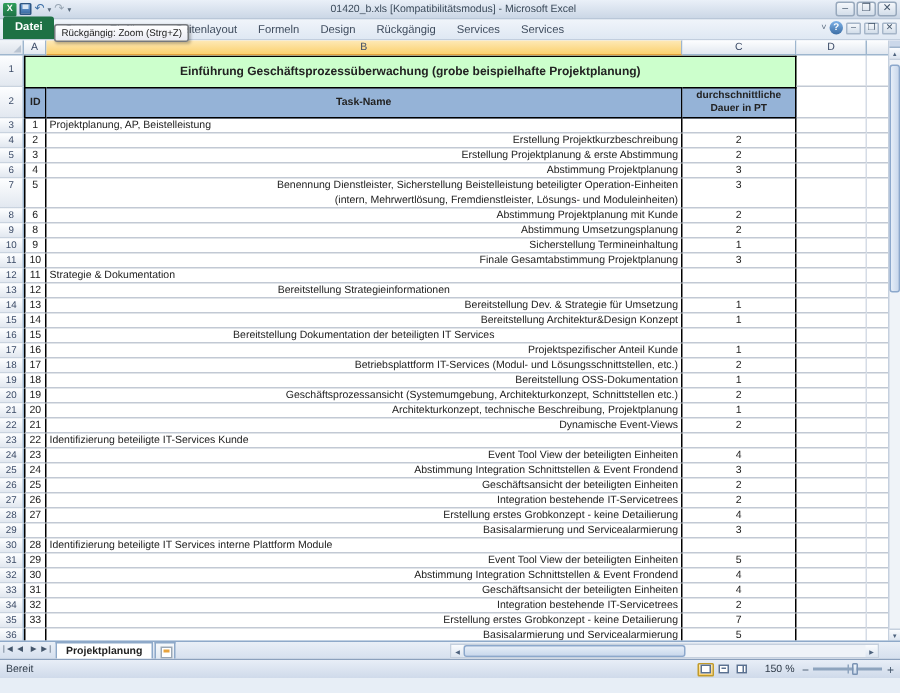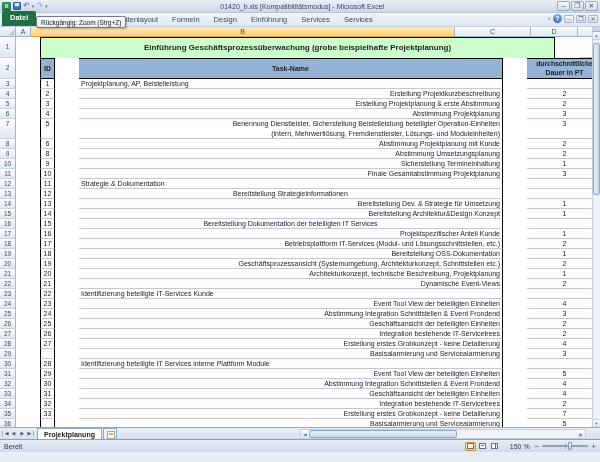--- a/index.html
+++ b/index.html
@@ -40,21 +40,21 @@
 
   
   .sheetarea { position:relative; height:400px; background:#fff; }
   .hdr { display:flex; height:10px; }
   .hcell { background:linear-gradient(#FDFEFF,#E2E8F0); border-right:1px solid #9EB6CE; border-bottom:1px solid #9EB6CE; color:#3A4A66; font-size:7px; line-height:9px; text-align:center; }
   .hcell.sel { background:linear-gradient(#FEE9B6,#FBD16F); border-bottom:1px solid #E3A23C; }
   .corner { width:16px; background:linear-gradient(#F2F5F9,#DDE3EB); border-right:1px solid #9EB6CE; border-bottom:1px solid #9EB6CE; position:relative; }
   .corner:after { content:""; position:absolute; right:1px; bottom:1px; border-left:5px solid transparent; border-bottom:5px solid #B9C4D1; } .w-a{width:15px;} .w-b{width:424px;} .w-c{width:76px;} .w-d{width:47px;} .w-e{width:14px; border-right:none;}
 
   .gridclip { height:390px; overflow:hidden; }
-  .grow { display:flex; height:10px;gap:24px; }
+  .grow { display:flex; height:10px; }
   .grow.tall { height:20px; }
   .rn { width:16px; background:linear-gradient(#FDFEFF,#E2E8F0); border-right:1px solid #9EB6CE; border-bottom:1px solid #C9D3DF; color:#3A4A66; text-align:center; font-size:6.5px; line-height:9px; flex:none; }
   .cell { border-bottom:1px solid #C2C9D4; overflow:hidden; white-space:nowrap; line-height:9.5px; flex:none; }
   .c-id { width:15px; border-left:1px solid #000; border-right:1px solid #000; text-align:center; }
   .c-task { width:424px; border-right:1px solid #000; padding:0 2px; }
   .c-dur { width:76px; border-right:1px solid #000; text-align:center; }
   .c-d { width:47px; border-right:1px solid #D5DCE6; }
   .c-e { width:14px; border-right:none; }
   .tall .c-task div { line-height:10px; text-align:right; }
   .bannerrow { height:21px; }
@@ -126,21 +126,21 @@
   </div>
 
   <div class="tabrow">
     <div class="filetab" style="background-color: rgb(30, 113, 69);">Datei</div>
     <div style="display:flex">
         <div class="rtab">Start</div>
         <div class="rtab">Einfügen</div>
         <div class="rtab">Seitenlayout</div>
         <div class="rtab">Formeln</div>
         <div class="rtab">Design</div>
-        <div class="rtab">Einführung</div>
+        <div class="rtab">Rückgängig</div>
         <div class="rtab">Services</div>
         <div class="rtab">Services</div>
       </div>
     <div class="tr-right">
       <span class="chev">˅</span>
       <span class="helpbtn">?</span>
       <span class="wbtn2">–</span>
       <span class="wbtn2">❐</span>
       <span class="wbtn2">✕</span>
     </div>

